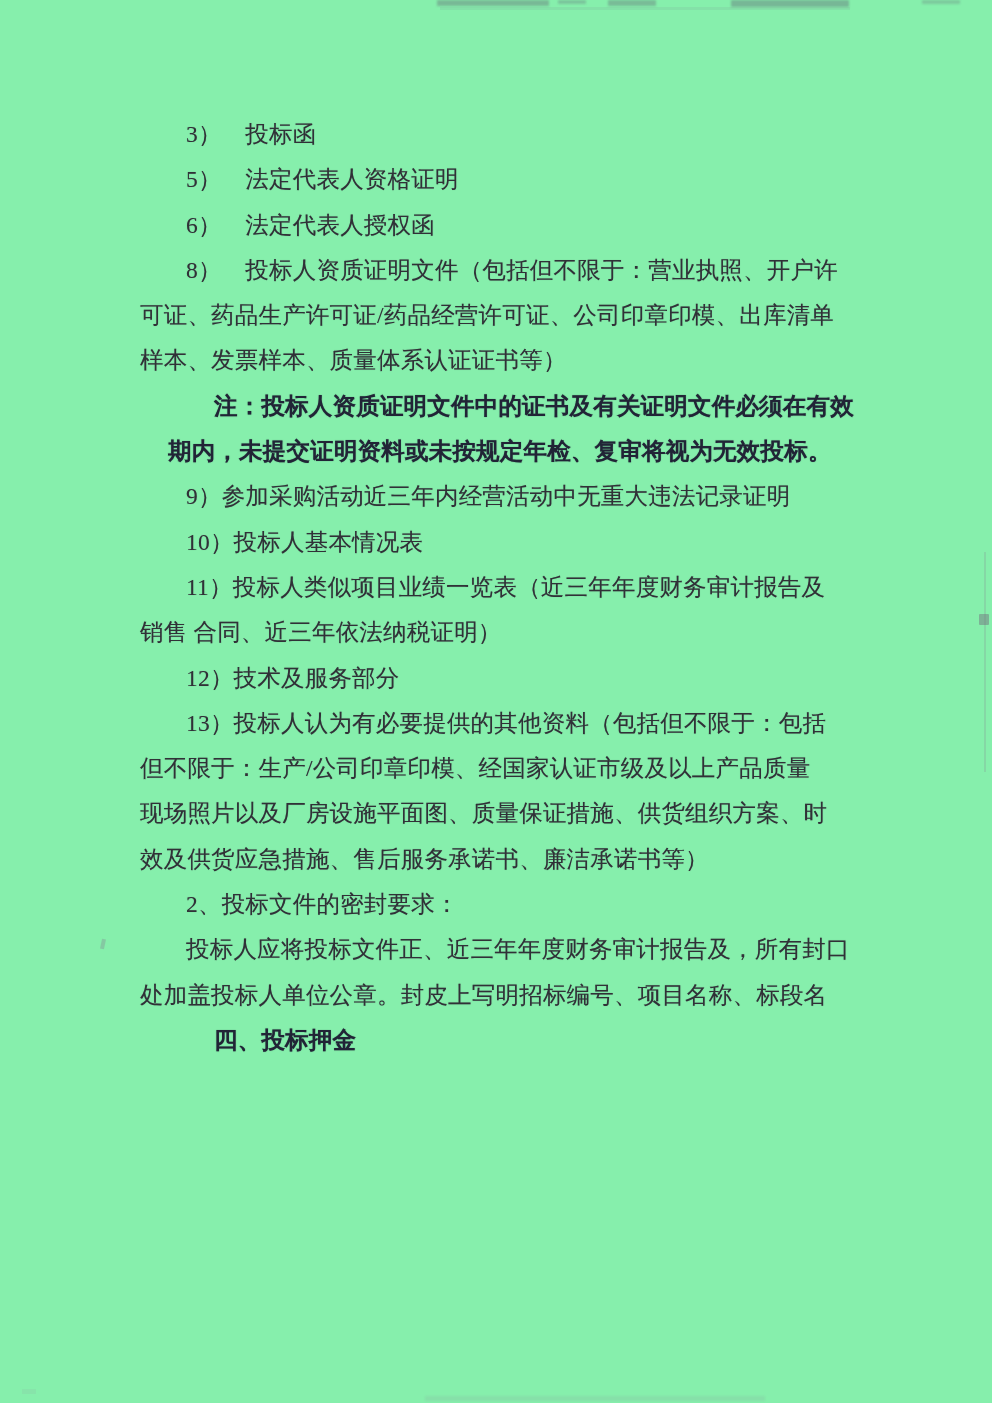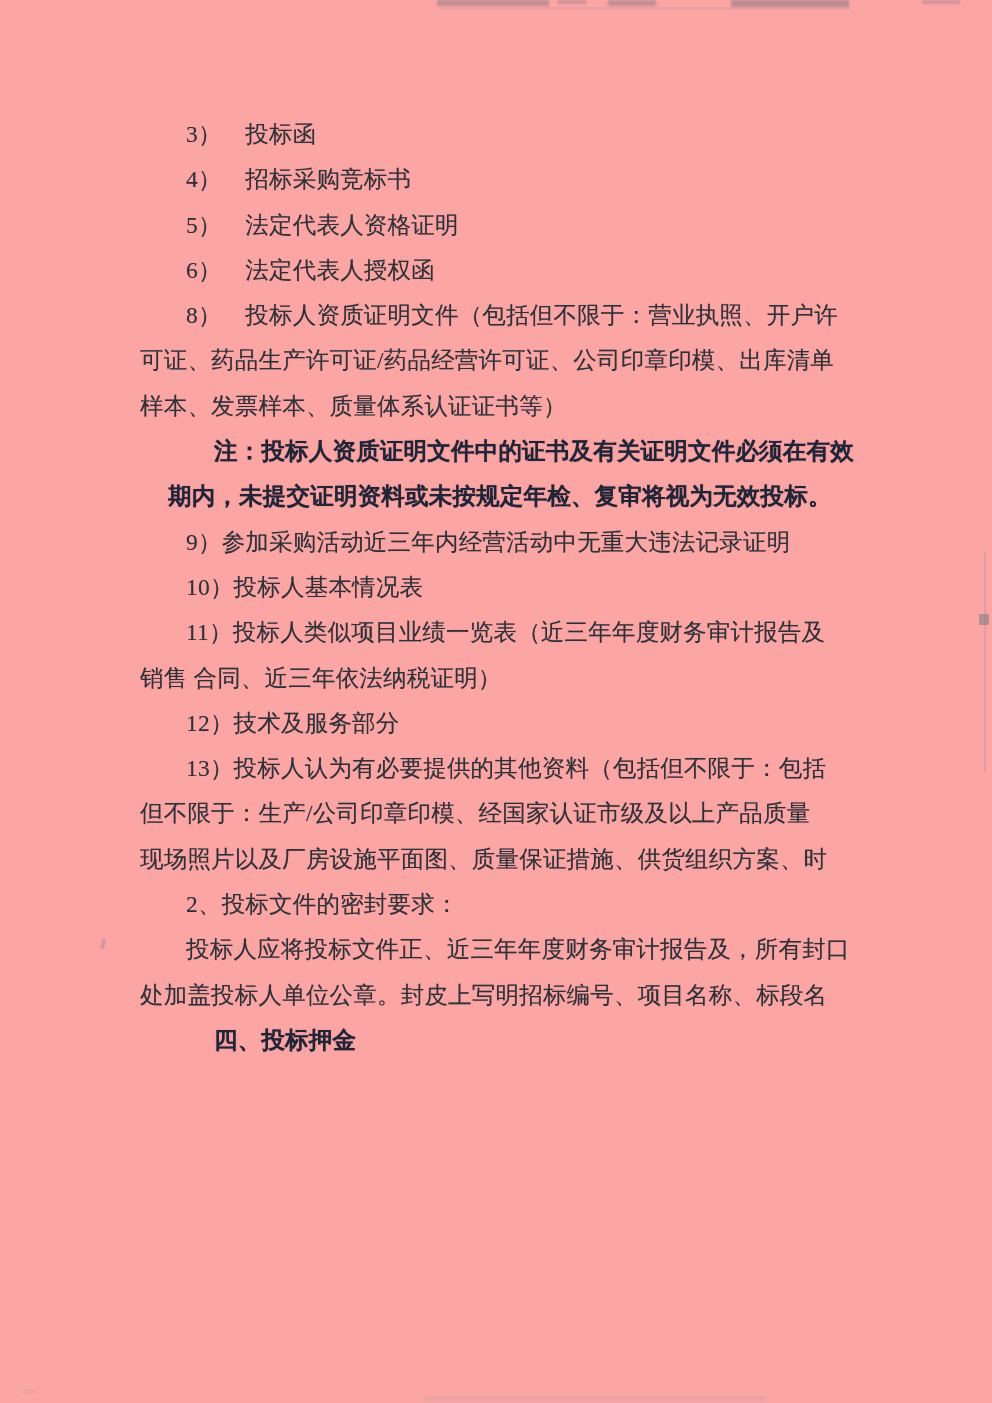--- a/index.html
+++ b/index.html
@@ -53,50 +53,50 @@
   .a-top6 { left: 440px; top: 7px; width: 410px; height: 3px; background: rgba(120,124,138,.12); }
   .a-rline { left: 984px; top: 552px; width: 2px; height: 220px; background: rgba(130,132,140,.22); }
   .a-rtick { left: 979px; top: 614px; width: 10px; height: 11px; background: rgba(115,118,128,.5); border-radius: 1px; }
   .a-ltick { left: 101px; top: 939px; width: 4px; height: 10px; background: rgba(130,132,142,.35); transform: rotate(12deg); }
   .a-bot1 { left: 425px; top: 1396px; width: 340px; height: 5px; background: rgba(140,142,152,.15); }
   .a-bot2 { left: 22px; top: 1389px; width: 14px; height: 5px; background: rgba(145,147,155,.12); }
 </style>
 </head>
 <body>
 
-<div class="page" style="background: #fca5a5;">
+<div class="page" style="background: #86efac;">
 
   <div class="artifact smudge a-top1"></div>
   <div class="artifact smudge a-top2"></div>
   <div class="artifact smudge a-top3"></div>
   <div class="artifact smudge a-top4"></div>
   <div class="artifact smudge a-top5"></div>
   <div class="artifact a-top6"></div>
   <div class="artifact a-rline"></div>
   <div class="artifact a-rtick"></div>
   <div class="artifact a-ltick"></div>
   <div class="artifact smudge a-bot1"></div>
   <div class="artifact a-bot2"></div>
 
   <div class="text-block" id="text-block">
       <div class="line indent">3）　投标函</div>
-      <div class="line indent">4）　招标采购竞标书</div>
       <div class="line indent">5）　法定代表人资格证明</div>
       <div class="line indent">6）　法定代表人授权函</div>
       <div class="line indent">8）　投标人资质证明文件（包括但不限于：营业执照、开户许</div>
       <div class="line">可证、药品生产许可证/药品经营许可证、公司印章印模、出库清单</div>
       <div class="line">样本、发票样本、质量体系认证证书等）</div>
       <div class="line indent bold">注：投标人资质证明文件中的证书及有关证明文件必须在有效</div>
       <div class="line bold">期内，未提交证明资料或未按规定年检、复审将视为无效投标。</div>
       <div class="line indent">9）参加采购活动近三年内经营活动中无重大违法记录证明</div>
       <div class="line indent">10）投标人基本情况表</div>
       <div class="line indent">11）投标人类似项目业绩一览表（近三年年度财务审计报告及</div>
       <div class="line">销售 合同、近三年依法纳税证明）</div>
       <div class="line indent">12）技术及服务部分</div>
       <div class="line indent">13）投标人认为有必要提供的其他资料（包括但不限于：包括</div>
       <div class="line">但不限于：生产/公司印章印模、经国家认证市级及以上产品质量</div>
       <div class="line">现场照片以及厂房设施平面图、质量保证措施、供货组织方案、时</div>
+      <div class="line">效及供货应急措施、售后服务承诺书、廉洁承诺书等）</div>
       <div class="line indent">2、投标文件的密封要求：</div>
       <div class="line indent">投标人应将投标文件正、近三年年度财务审计报告及，所有封口</div>
       <div class="line">处加盖投标人单位公章。封皮上写明招标编号、项目名称、标段名</div>
       <div class="line indent bold">四、投标押金</div>
     </div>
 </div>
 
 </body></html>

